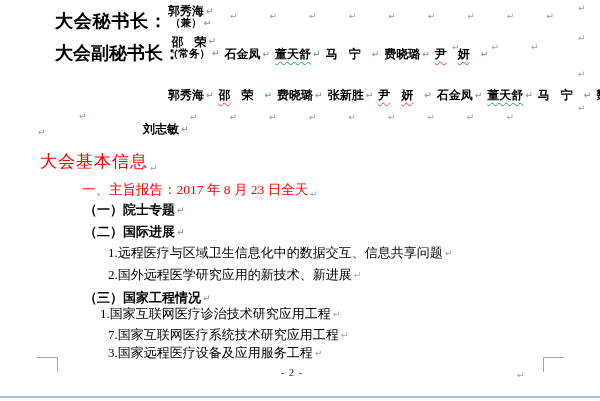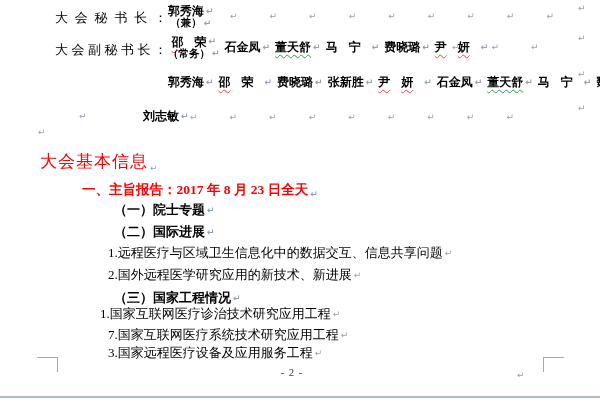--- a/index.html
+++ b/index.html
@@ -1,38 +1,38 @@
 <!DOCTYPE html>
 <html><head>
 <meta charset="utf-8">
 <style>
   html,body{margin:0;padding:0;background:#fff;}
   .page{position:relative;width:600px;height:401px;background:#ffffff;overflow:hidden;
         font-family:"Liberation Serif","DejaVu Serif",serif;color:#000;}
-  .lbl{position:absolute;width:112px;font-weight:normal;font-size:13px;
+  .lbl{position:absolute;width:112px;font-weight:bold;font-size:18px;
        text-align:justify;text-align-last:justify;white-space:nowrap;letter-spacing:0;}
   .names{position:absolute;display:flex;align-items:center;font-weight:bold;
          font-size:12px;white-space:nowrap;}
-  .cell{display:flex;align-items:center;margin-right:5px;}
+  .cell{display:flex;align-items:center;margin-right:5px;margin-top:13px;}
   .stack{display:flex;flex-direction:column;align-items:center;line-height:12px;margin-right:5px;}
   .stack .line{display:flex;align-items:center;}
   .subline{font-size:10.5px;}
   .pair span + span{margin-left:11px;}
   .pmark{font-size:9px;color:#93a1b1;line-height:1;margin-left:2px;font-family:"DejaVu Sans",sans-serif;}
   .endmark{position:absolute;}
   .fill{position:absolute;display:flex;gap:30px;}
   .u-red{text-decoration-line:underline;text-decoration-style:wavy;
          text-decoration-color:#ff3b3b;text-decoration-thickness:1px;text-underline-offset:3px;}
   .u-green{text-decoration-line:underline;text-decoration-style:wavy;
          text-decoration-color:#2e9e4f;text-decoration-thickness:1px;text-underline-offset:3px;}
   .doc-title{position:absolute;left:40px;top:150px;color:#fe0000;font-weight:normal;
              font-size:17px;letter-spacing:1px;display:flex;align-items:flex-end;}
-  .report-line{position:absolute;left:82px;top:181px;color:#fe0000;font-weight:bold;
+  .report-line{position:absolute;left:82px;top:181px;color:#fe0000;font-weight:normal;
                font-size:13.5px;display:flex;align-items:flex-end;}
-  .h-item{position:absolute;font-weight:bold;font-size:13px;display:flex;align-items:center;margin-left:30px;}
+  .h-item{position:absolute;font-weight:bold;font-size:13px;display:flex;align-items:center;}
   .s-item{position:absolute;font-size:13px;display:flex;align-items:center;}
   .corner-l{position:absolute;left:37px;top:357px;width:20px;height:14px;
             border-top:1px solid #a9a9a9;border-right:1px solid #a9a9a9;}
   .corner-r{position:absolute;left:543px;top:357px;width:20px;height:14px;
             border-top:1px solid #a9a9a9;border-left:1px solid #a9a9a9;}
   .pagenum{position:absolute;left:262px;top:367px;width:60px;text-align:center;
            font-size:10.5px;color:#3a3a4a;letter-spacing:1px;}
   .bottombar{position:absolute;left:0;top:396px;width:600px;height:2px;background:#a9bcd4;}
 </style>
 </head>

